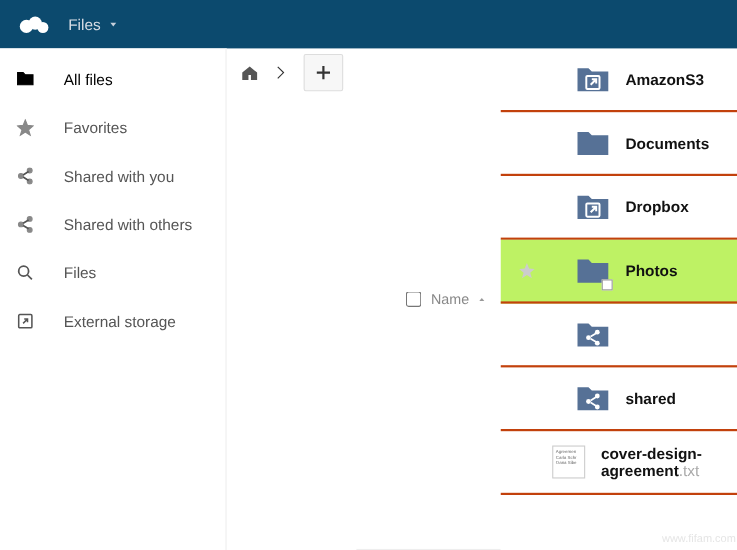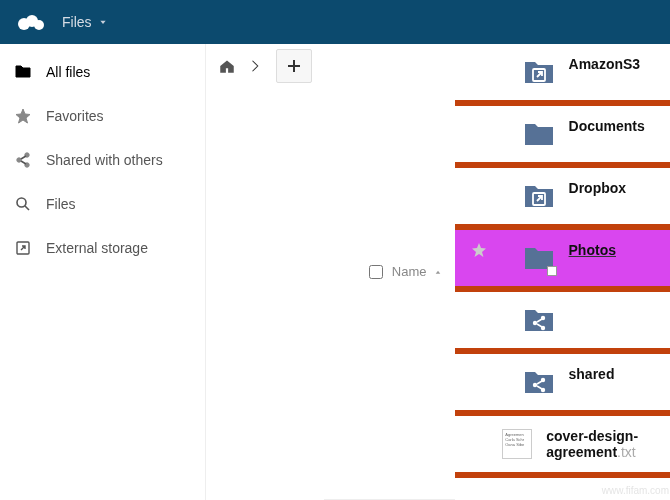--- a/index.html
+++ b/index.html
@@ -2,35 +2,35 @@
 <html><head>
   <meta charset="utf-8">
   <style>
     * { margin: 0; padding: 0; box-sizing: border-box; }
     body { font-family: -apple-system, BlinkMacSystemFont, "Segoe UI", Arial, sans-serif; font-size: 14px; color: #333; width: 670px; height: 500px; overflow: hidden; background: #fff; }
     .topbar { height: 44px; background: #0c4a6e; display: flex; align-items: center; padding: 0 8px; color: #fff; }
     .logo { width: 46px; height: 44px; display: flex; align-items: center; justify-content: center; }
     .app-nav { display: flex; align-items: center; gap: 6px; padding: 0 8px; color: #d7dde5; cursor: pointer; font-size: 14px; }
     .content { display: flex; height: calc(100% - 44px); }
     .sidebar { width: 245px; background: #fff; border-right: 1px solid #eee; padding-top: 6px; }
-    .side-item { display: flex; align-items: center; gap: 14px; padding: 14px 14px; color: #555; cursor: pointer; font-size: 14px; }
+    .side-item { display: flex; align-items: center; gap: 26px; padding: 14px 14px; color: #555; cursor: pointer; font-size: 14px; }
     .side-item.active { color: #000; font-weight: 500; }
     .side-item .ico { width: 18px; display: flex; justify-content: center; }
     .main { flex: 1; display: flex; flex-direction: row; }
     .crumbbar { height: 44px; display: flex; align-items: center; padding: 0 12px; gap: 8px; }
     .crumb-sep { width: 24px; height: 24px; display:flex; align-items:center; justify-content:center; }
     .new-btn { width: 36px; height: 34px; border: 1px solid #ddd; background: #f7f7f7; display: flex; align-items: center; justify-content: center; cursor: pointer; border-radius: 2px; }
     .tbl-head { display: flex; align-items: center; padding: 10px 12px; border-bottom: 1px solid #eee; color: #888; font-size: 13px; }
     .col-star { width: 24px; }
     .col-check { width: 32px; display:flex; justify-content:center; }
     .col-check input { width: 14px; height: 14px; }
     .col-name { flex: 1; display: flex; align-items: center; gap: 6px; cursor: pointer; }
     .filelist { flex: 1; overflow-y: auto; }
-    .row { display: flex; padding: 12px 12px; border-bottom: 6px solid #c2410c; cursor: pointer; }
-    .row.hovered { background: #d946ef; text-decoration: underline; }
+    .row { display: flex; align-items: center; padding: 12px 12px; border-bottom: 2px solid #c2410c; cursor: pointer; }
+    .row.hovered { background: #bef264; }
     .row .star-cell { width: 24px; display:flex; justify-content:center; color: #ccc; visibility: hidden; }
     .row.hovered .star-cell { visibility: visible; }
     .row .check-cell { width: 32px; }
     .row .thumb { width: 32px; height: 32px; margin-right: 14px; display: flex; align-items: center; justify-content: center; position: relative; }
     .row .fname { font-size: 14px; color: #111; font-weight: 600; }
     .row .fext { color: #aaa; font-weight: normal; }
     .docthumb { width: 30px; height: 30px; border: 1px solid #ccc; background: #fff; font-size: 4px; line-height: 5px; color: #666; padding: 2px; overflow: hidden; }
     .mini-check { position: absolute; right: -2px; bottom: -2px; width: 10px; height: 10px; background: #fff; border: 1px solid #999; }
     svg { display: block; }
     .watermark { position: fixed; bottom: 4px; right: 1px; font-size: 10px; color: #e5e5e5; }
@@ -116,20 +116,28 @@
           </svg>
         </span>
         <span>Favorites</span>
       </div>
       <div class="side-item">
         <span class="ico">
           <svg width="16" height="16" viewBox="0 0 16 16" fill="#888" stroke="#888">
             <use href="#ic-share"></use>
           </svg>
         </span>
+        <span>Shared with you</span>
+      </div>
+      <div class="side-item">
+        <span class="ico">
+          <svg width="16" height="16" viewBox="0 0 16 16" fill="#888" stroke="#888">
+            <use href="#ic-share"></use>
+          </svg>
+        </span>
         <span>Shared with others</span>
       </div>
       <div class="side-item">
         <span class="ico">
           <svg width="16" height="16" viewBox="0 0 16 16" fill="#888" stroke="#888">
             <use href="#ic-search"></use>
           </svg>
         </span>
         <span>Files</span>
       </div>

